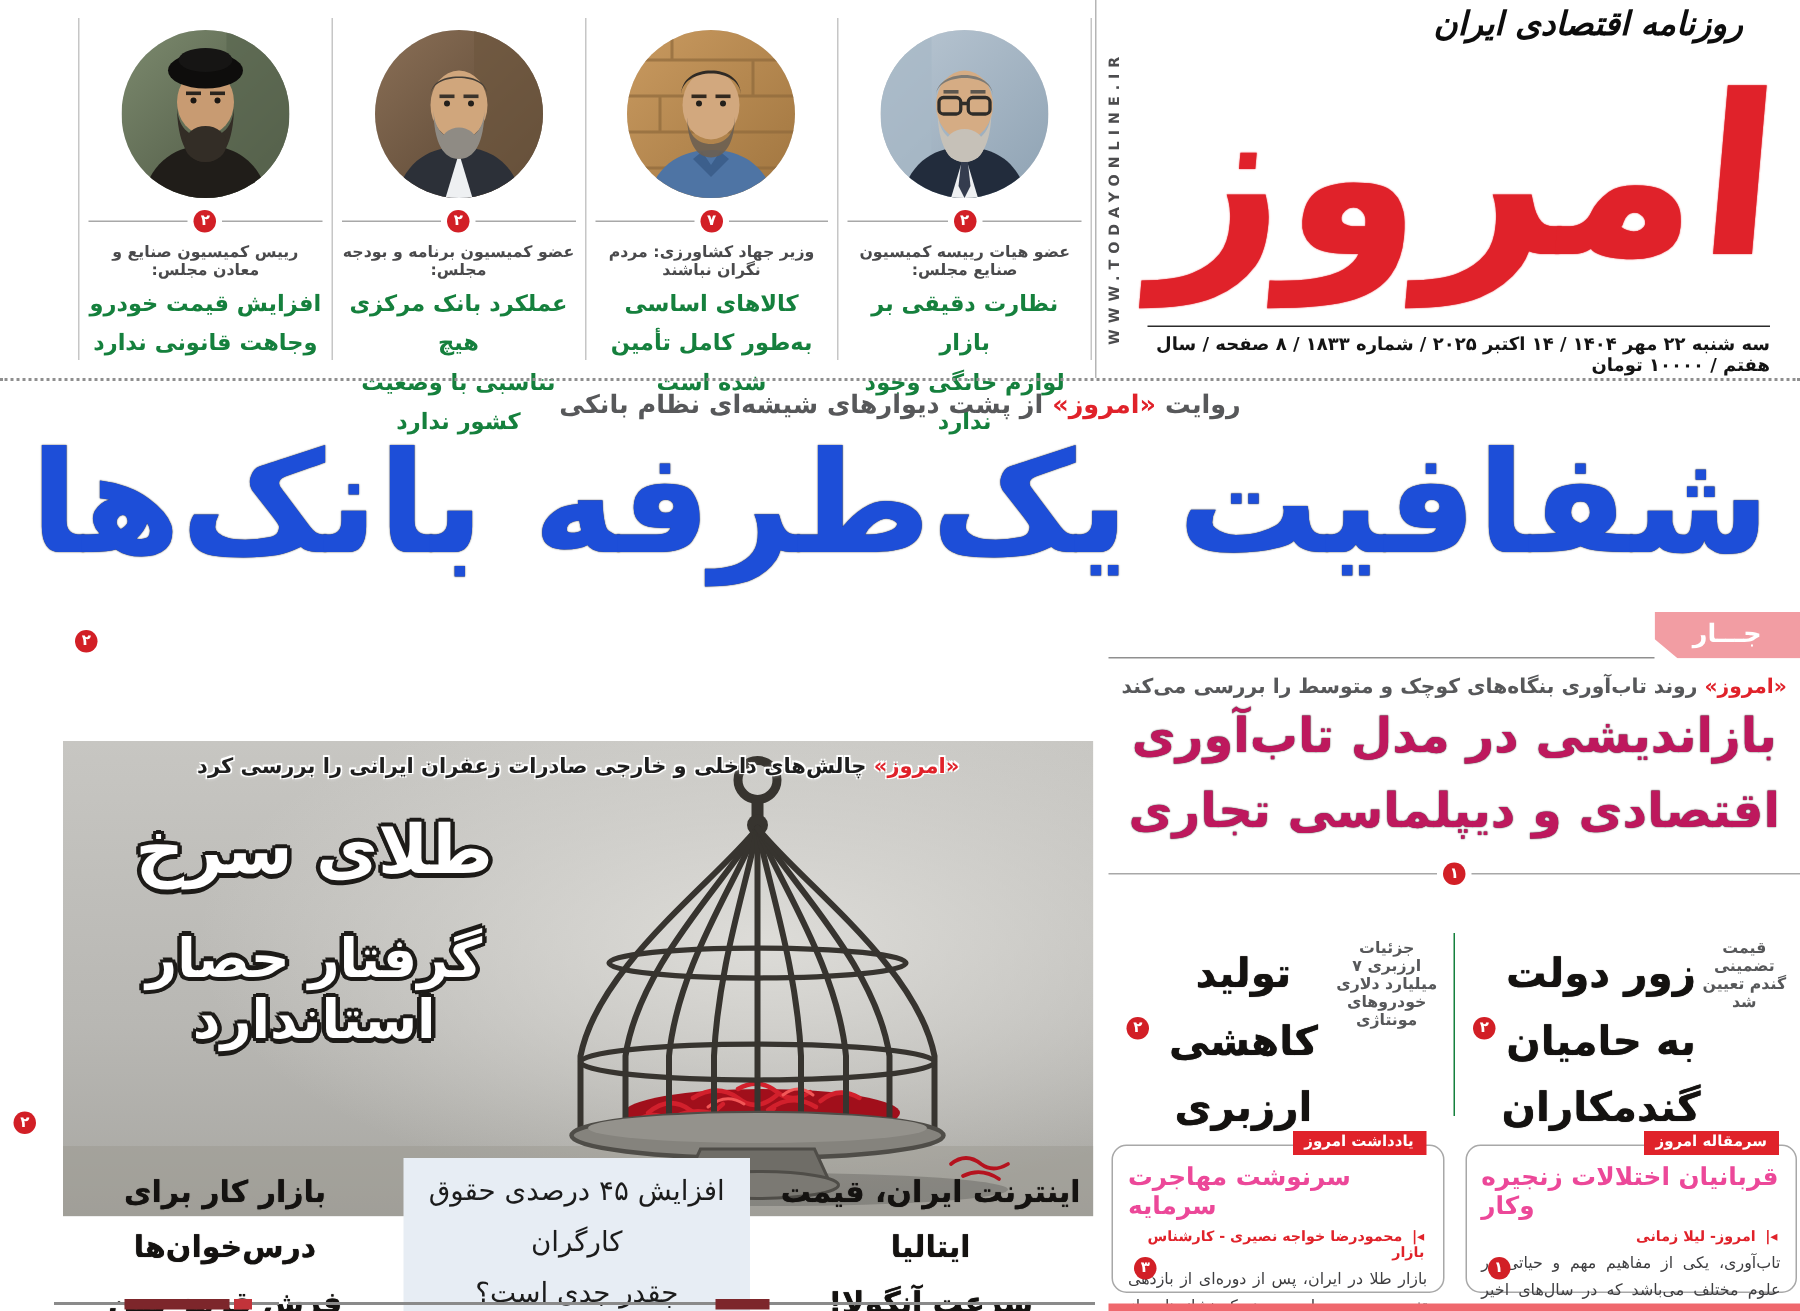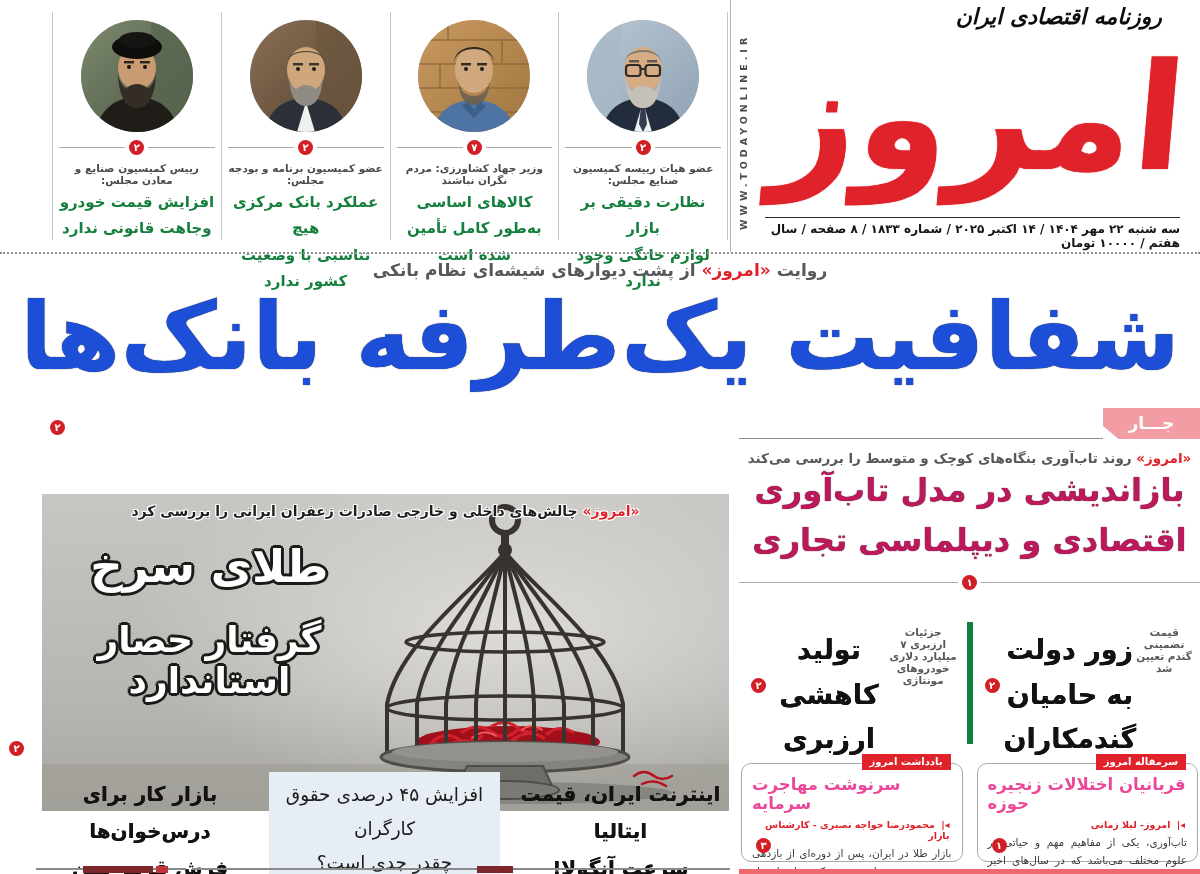--- a/index.html
+++ b/index.html
@@ -56,21 +56,21 @@
   .right-col { position:absolute; right:0; top:408px; width:461px; height:462px; }
   .corner-tag { position:absolute; top:0; right:0; width:97px; height:31px; background:#f29da3; color:#fff; font-weight:bold;
     font-size:17px; text-align:center; line-height:31px; clip-path:polygon(0 0,100% 0,100% 100%,16% 100%,0 58%); }
   .col-rule { position:absolute; top:30px; right:97px; left:0; border-top:1px solid #8f8f8f; }
   .feature { position:absolute; top:42px; left:0; right:0; text-align:center; }
   .feature-kicker { font-size:13.5px; font-weight:bold; color:#57585a; }
   .feature-headline { margin-top:0; font-size:32px; font-weight:bold; color:#be185d; line-height:1.55; text-shadow:0 0 1px #131110; }
   .feature .num-divider { margin-top:10px; }
   .briefs { position:absolute; top:214px; left:0; right:0; height:122px; display:flex; }
   .brief { flex:1; padding:4px 8px 0; text-align:center; display:flex; flex-direction:row; }
-  .brief:first-child { border-left:6px solid #15803d; }
+  .brief:first-child { border-left:1px solid #15803d; }
   .brief-kicker { font-size:10.5px; font-weight:bold; color:#57585a; }
   .brief-headline { flex:1; font-size:27px; font-weight:bold; color:#141210; line-height:1.65; margin-top:2px; text-shadow:0 0 .5px #141210; }
   .boxes { position:absolute; top:346px; left:2px; right:2px; bottom:8px; display:flex; gap:14px; }
   .box { flex:1; position:relative; padding-top:9px; }
   .box-label { position:absolute; top:0; right:12px; z-index:2; background:#e0222a; color:#fff; font-size:10px; font-weight:bold; padding:2px 8px 3px; }
   .box-inner { border:1px solid #a8a8a8; border-radius:10px; height:100%; padding:11px 10px 6px; position:relative; background:#fff; }
   .box-title { font-size:16.5px; font-weight:bold; text-align:left; color:#ec4899; }
   .box-byline { color:#e0222a; font-size:9.5px; font-weight:bold; margin:6px 2px 3px; }
   .byline-arrow { display:inline-block; margin-left:3px; }
   .box-body { font-size:10.6px; color:#3e3e40; text-align:justify; line-height:1.7; }
@@ -387,21 +387,21 @@
             <span class="page-dot">۲</span>
             <span class="line"></span>
         </div>
       </div>
     </div>
 
     <div class="boxes">
       <div class="box">
         <div class="box-label">سرمقاله امروز</div>
         <div class="box-inner">
-          <h4 class="box-title">قربانیان اختلالات زنجیره حوزه</h4>
+          <h4 class="box-title">قربانیان اختلالات زنجیره وکار</h4>
           <div class="box-byline">
             <span class="byline-arrow">◂|</span>
             <span>امروز- لیلا زمانی</span>
           </div>
           <p class="box-body">تاب‌آوری، یکی از مفاهیم مهم و حیاتی در علوم مختلف می‌باشد که در سال‌های اخیر توسط محققان حوزه کسب‌وکار و سازمان، مورد بررسی قرار گرفته است. تاب‌آوری به معنای ظرفیت یک کسب‌وکار برای زنده ماندن، انطباق و ...</p>
           <span class="page-dot">۱</span>
         </div>
       </div>
       <div class="box">
         <div class="box-label">یادداشت امروز</div>

